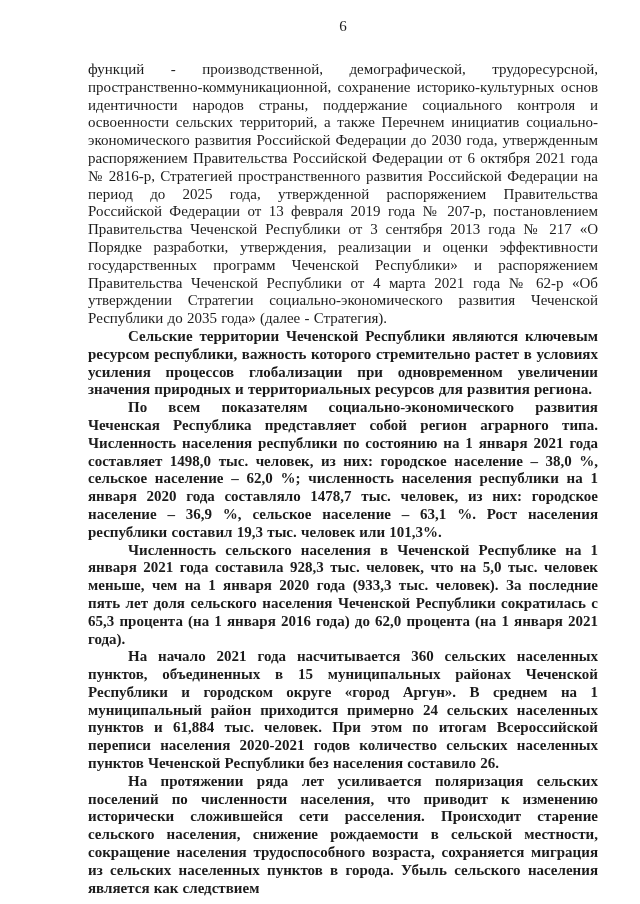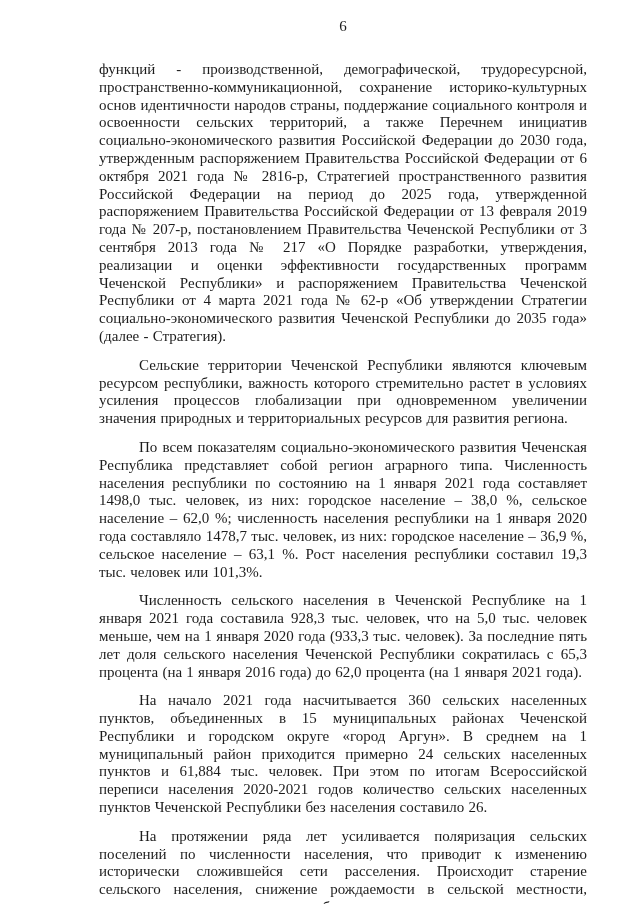--- a/index.html
+++ b/index.html
@@ -21,28 +21,29 @@
     font-family: "Liberation Serif", "DejaVu Serif", serif;
     color: #1c1c1c;
   }
   .page-number {
     text-align: center;
     font-size: 15px;
     line-height: 18px;
     margin: 0 0 26px 0;
   }
   .content p {
-    margin: 11px;
+    margin: 0;
     font-size: 15px;
     line-height: 17.8px;
     text-align: justify;
     word-spacing: 0.5px;
   }
   .content p.indent {
     text-indent: 40px;
+    font-weight: bold;
   }
 </style>
 </head>
 <body>
 
 <div class="page">
   <div class="page-number">6</div>
   <div class="content">
     <p class="para">функций - производственной, демографической, трудоресурсной, пространственно-коммуникационной, сохранение историко-культурных основ идентичности народов страны, поддержание социального контроля и освоенности сельских территорий, а также Перечнем инициатив социально-экономического развития Российской Федерации до 2030 года, утвержденным распоряжением Правительства Российской Федерации от 6 октября 2021 года № 2816-р, Стратегией пространственного развития Российской Федерации на период до 2025 года, утвержденной распоряжением Правительства Российской Федерации от 13 февраля 2019 года № 207-р, постановлением Правительства Чеченской Республики от 3 сентября 2013 года № 217 «О Порядке разработки, утверждения, реализации и оценки эффективности государственных программ Чеченской Республики» и распоряжением Правительства Чеченской Республики от 4 марта 2021 года № 62-р «Об утверждении Стратегии социально-экономического развития Чеченской Республики до 2035 года» (далее - Стратегия).</p>
     <p class="para indent">Сельские территории Чеченской Республики являются ключевым ресурсом республики, важность которого стремительно растет в условиях усиления процессов глобализации при одновременном увеличении значения природных и территориальных ресурсов для развития региона.</p>

